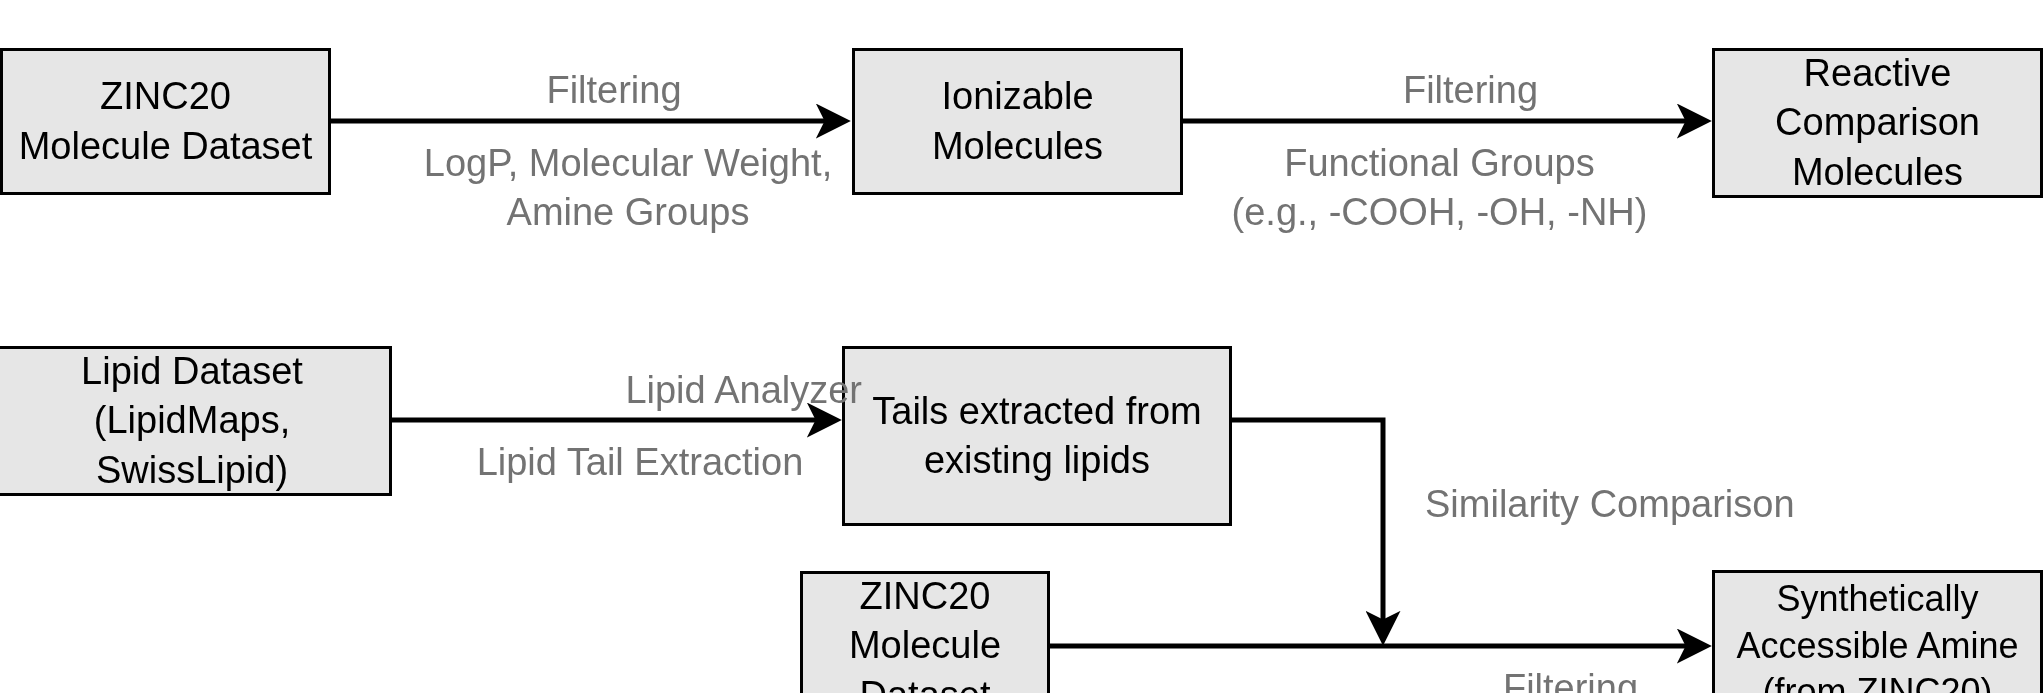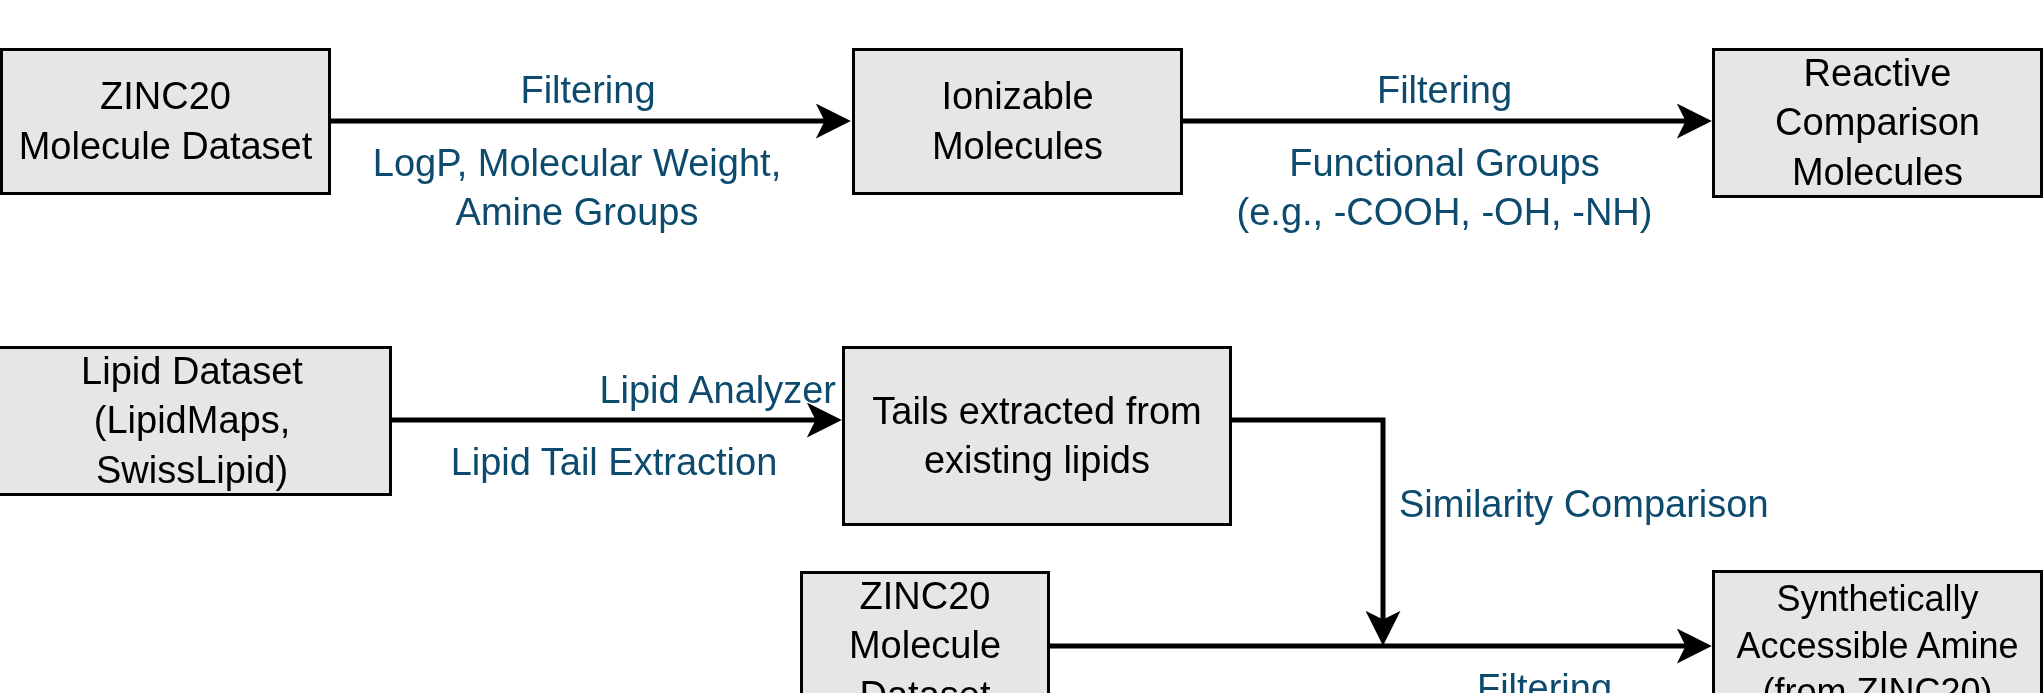--- a/index.html
+++ b/index.html
@@ -28,21 +28,22 @@
     line-height:1.30;
     white-space:pre-line;
     letter-spacing:0px;
   }
   .edge-label{
     position:absolute;
     font-size:38px;
     line-height:1.30;
     text-align:center;
     white-space:pre-line;
-    color:#0c4a6e;
+    color:#737373;
+    padding-left:26px;
   }
   .edge-label.left{text-align:left;}
   svg.wires{
     position:absolute;
     left:0;top:0;
     width:2043px;
     height:693px;
     overflow:visible;
     pointer-events:none;
   }
@@ -86,26 +87,26 @@
 
   <div class="node" style="left:800px;top:525px;width:250px;height:150px;">ZINC20
 Molecule Dataset</div>
 
   <div class="node" style="left:1712px;top:524px;width:331px;height:152px;font-size:36px;">Synthetically
 Accessible Amine
 (from ZINC20)</div>
 
   <div class="edge-label" style="left:331px;top:20px;width:514px;">Filtering</div>
 
-  <div class="edge-label" style="left:320px;top:93px;width:514px;">LogP, Molecular Weight,
+  <div class="edge-label" style="left:345px;top:93px;width:514px;">LogP, Molecular Weight,
 Amine Groups</div>
 
   <div class="edge-label" style="left:1183px;top:20px;width:523px;">Filtering</div>
 
-  <div class="edge-label" style="left:1183px;top:93px;width:523px;">Functional Groups
+  <div class="edge-label" style="left:1152px;top:93px;width:523px;">Functional Groups
 (e.g., -COOH, -OH, -NH)</div>
 
   <div class="edge-label" style="left:392px;top:320px;width:444px;text-align:right;">Lipid Analyzer</div>
 
   <div class="edge-label left" style="left:1399px;top:434px;width:520px;">Similarity Comparison</div>
 
   <div class="edge-label" style="left:392px;top:392px;width:444px;">Lipid Tail Extraction</div>
 
   <div class="edge-label" style="left:1383px;top:618px;width:323px;">Filtering</div>
 

